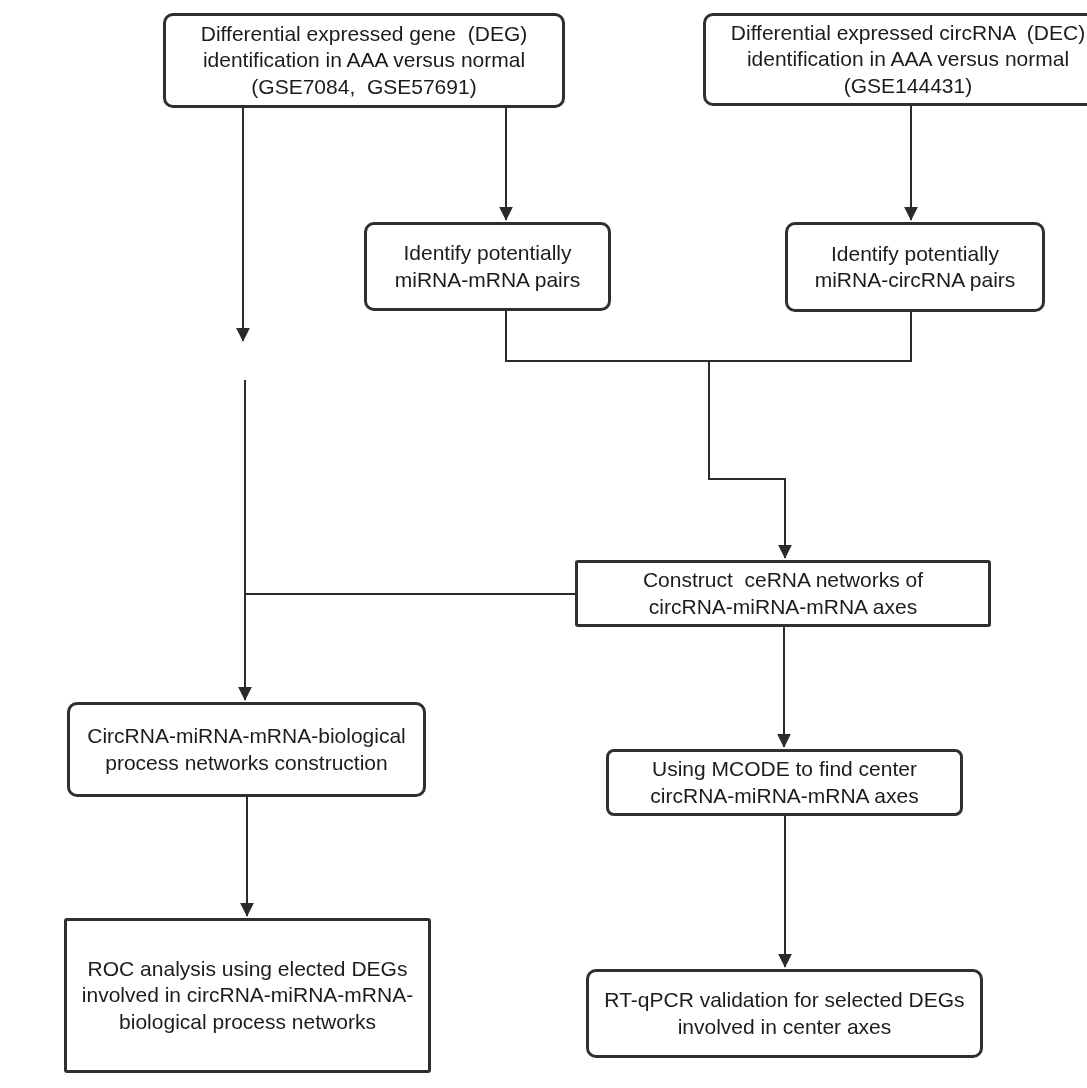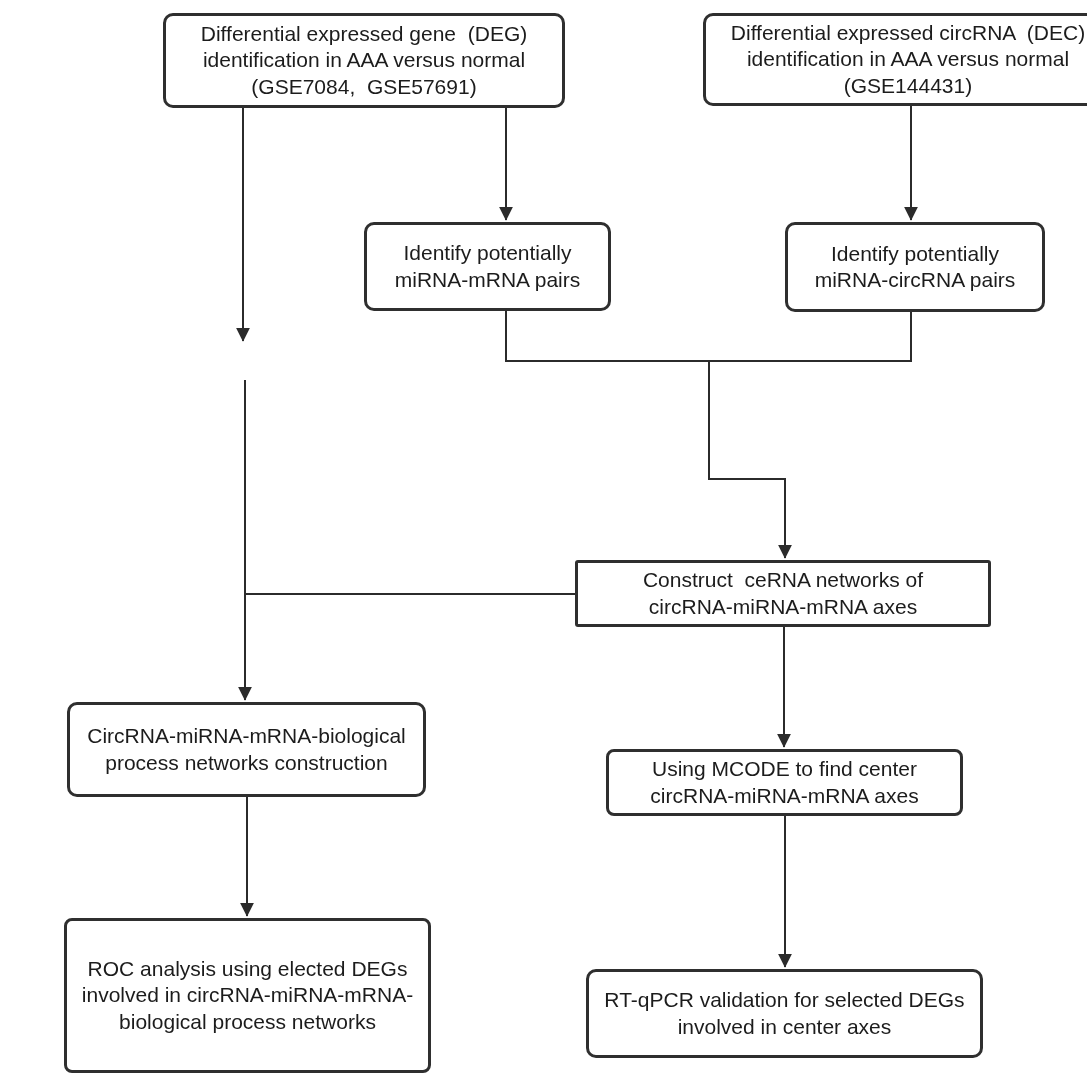--- a/index.html
+++ b/index.html
@@ -45,21 +45,21 @@
   }
   
   #n-deg     { left: 115px; top: 13px;  width: 402px; height: 95px; }
   #n-dec     { left: 655px; top: 13px;  width: 410px; height: 93px; }
   #n-mm      { left: 316px; top: 222px; width: 247px; height: 89px; }
   #n-mc      { left: 737px; top: 222px; width: 260px; height: 90px; }
   #n-go      { left: 27px;  top: 343px; width: 346px; height: 37px; font-size: 22px; border-radius: 6px; }
   #n-ce      { left: 527px; top: 560px; width: 416px; height: 67px; border-radius: 3px; }
   #n-bio     { left: 19px;  top: 702px; width: 359px; height: 95px; }
   #n-mcode   { left: 558px; top: 749px; width: 357px; height: 67px; border-radius: 8px; text-align: center; }
-  #n-roc     { left: 16px;  top: 918px; width: 367px; height: 155px; border-radius: 8px; }
+  #n-roc     { left: 16px;  top: 918px; width: 367px; height: 155px; border-radius: 3px; }
   #n-rt      { left: 538px; top: 969px; width: 397px; height: 89px; text-align: center; }
 </style>
 </head>
 <body>
 
 <div class="canvas">
 
   <svg class="edges-svg" viewBox="0 0 1087 1088" xmlns="http://www.w3.org/2000/svg">
     <defs>
       <marker id="arrow" markerWidth="7" markerHeight="7" refX="6.6" refY="3.5" orient="auto" markerUnits="strokeWidth">

